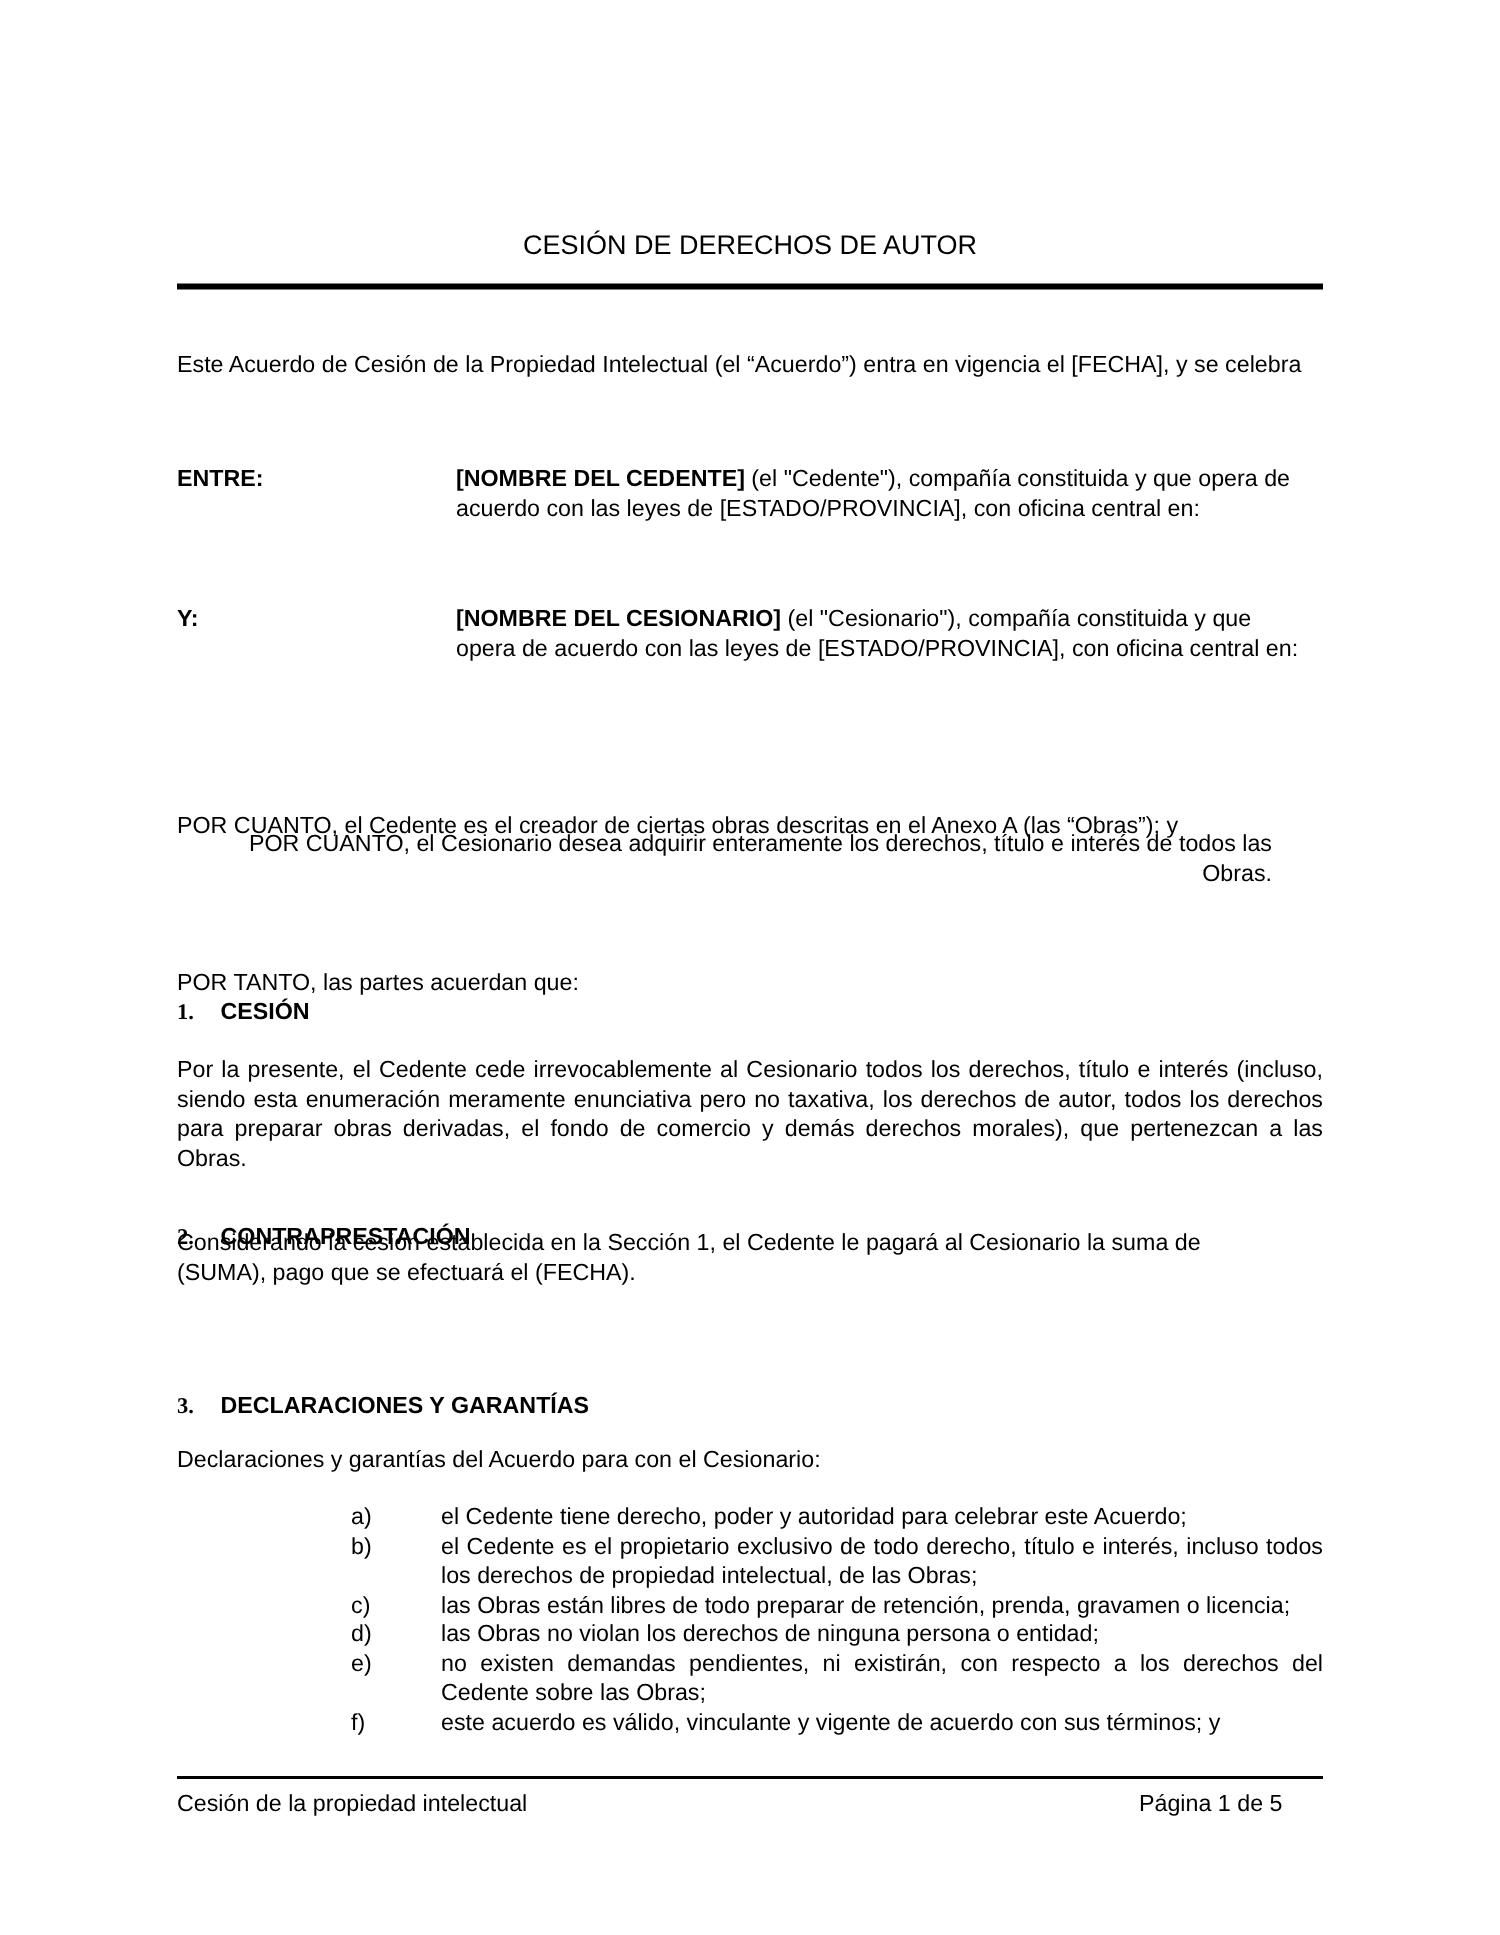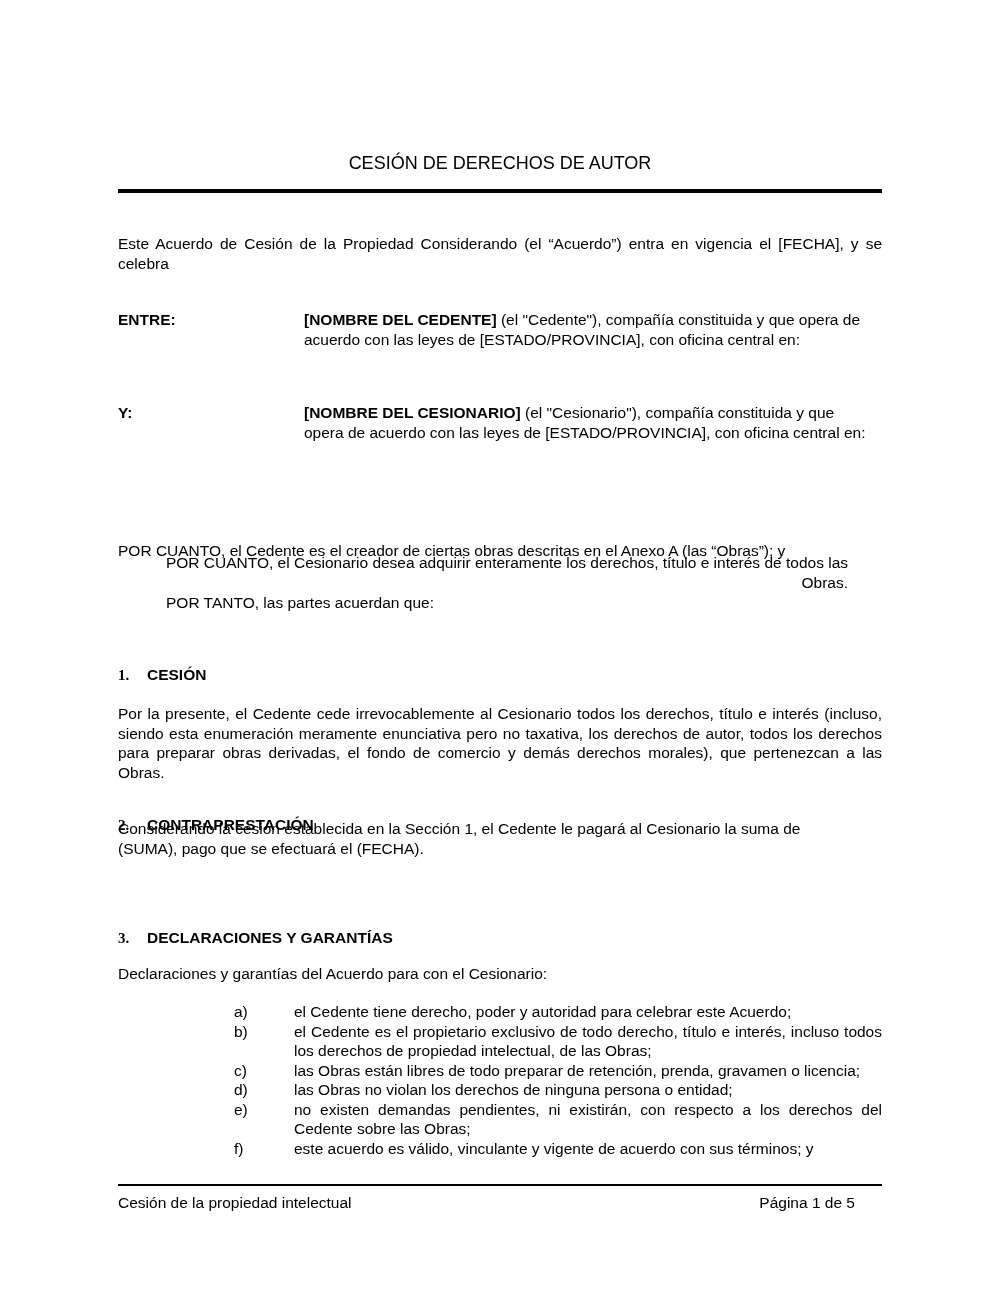--- a/index.html
+++ b/index.html
@@ -25,35 +25,35 @@
     .footer-right { position: absolute; top: 1193px; right: 27px; line-height: 19px; }
   </style>
 </head>
 <body>
 
 <div class="page">
 
   <div class="title">CESIÓN DE DERECHOS DE AUTOR</div>
   <div class="title-rule"></div>
 
-  <div class="p justify" style="top:234px;">Este Acuerdo de Cesión de la Propiedad Considerando (el “Acuerdo”) entra en vigencia el [FECHA], y se celebra</div>
+  <div class="p justify" style="top:234px;">Este Acuerdo de Cesión de la Propiedad Intelectual (el “Acuerdo”) entra en vigencia el [FECHA], y se celebra</div>
 
   <div class="party-label" style="top:310px;">ENTRE:</div>
   <div class="party-text" style="top:310px;">
     <span class="b">[NOMBRE DEL CEDENTE]</span><span> (el "Cedente"), compañía constituida y que opera de acuerdo con las leyes de [ESTADO/PROVINCIA], con oficina central en:</span>
   </div>
 
   <div class="party-label" style="top:403px;">Y:</div>
   <div class="party-text" style="top:403px;">
     <span class="b">[NOMBRE DEL CESIONARIO]</span><span> (el "Cesionario"), compañía constituida y que opera de acuerdo con las leyes de [ESTADO/PROVINCIA], con oficina central en:</span>
   </div>
 
   <div class="p" style="top:515px;margin-top:26px;">POR CUANTO, el Cedente es el creador de ciertas obras descritas en el Anexo A (las “Obras”); y</div>
   <div class="p" style="top:553px; width:730px;text-align:right;">POR CUANTO, el Cesionario desea adquirir enteramente los derechos, título e interés de todos las Obras.</div>
-  <div class="p" style="top:593px;margin-left:48px;">POR TANTO, las partes acuerdan que:</div>
+  <div class="p" style="top:646px;">POR TANTO, las partes acuerdan que:</div>
 
   <div class="heading" style="top:665px;">
     <span class="num">1.</span><span>CESIÓN</span>
   </div>
   <div class="p justify" style="top:704px;">Por la presente, el Cedente cede irrevocablemente al Cesionario todos los derechos, título e interés (incluso, siendo esta enumeración meramente enunciativa pero no taxativa, los derechos de autor, todos los derechos para preparar obras derivadas, el fondo de comercio y demás derechos morales), que pertenezcan a las Obras.</div>
 
   <div class="heading" style="top:815px;">
     <span class="num">2.</span><span>CONTRAPRESTACIÓN</span>
   </div>
   <div class="p" style="top:819px; width:730px;">Considerando la cesión establecida en la Sección 1, el Cedente le pagará al Cesionario la suma de (SUMA), pago que se efectuará el (FECHA).</div>

